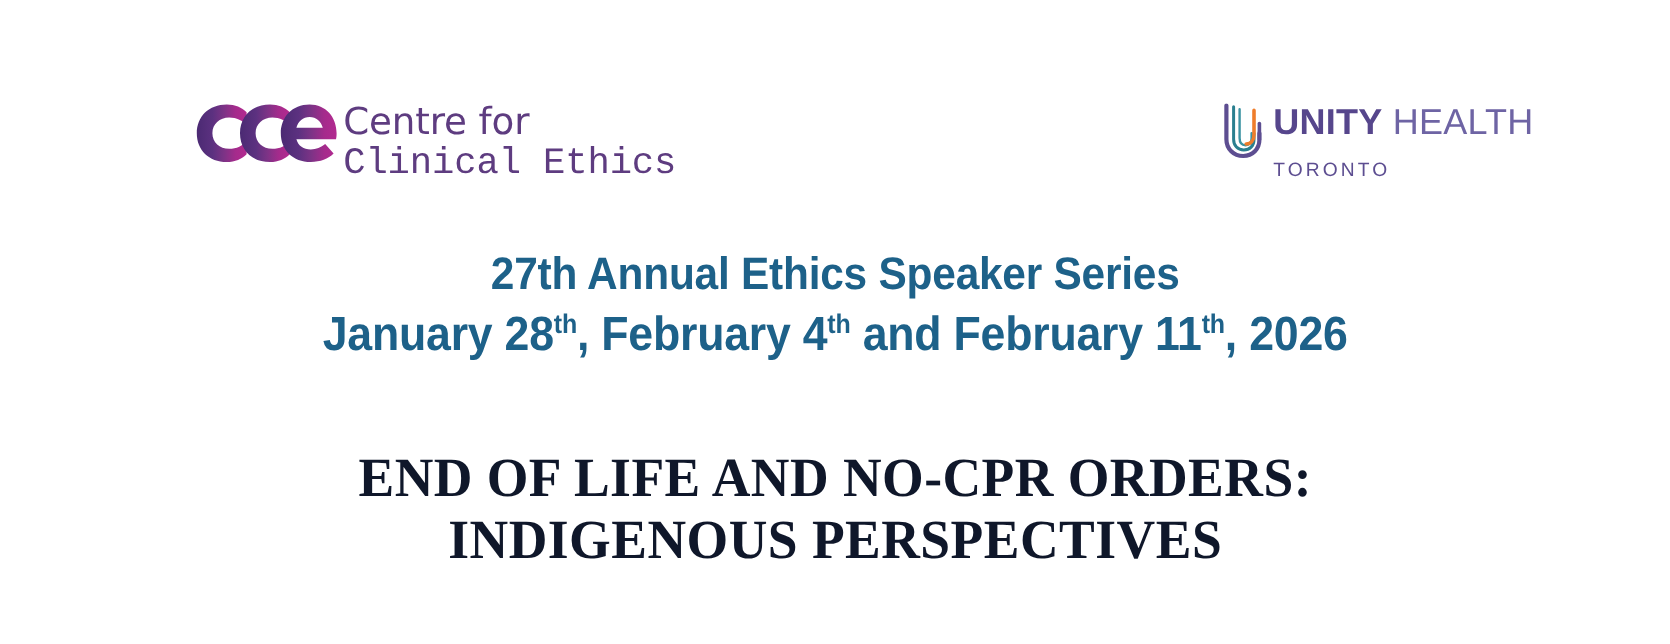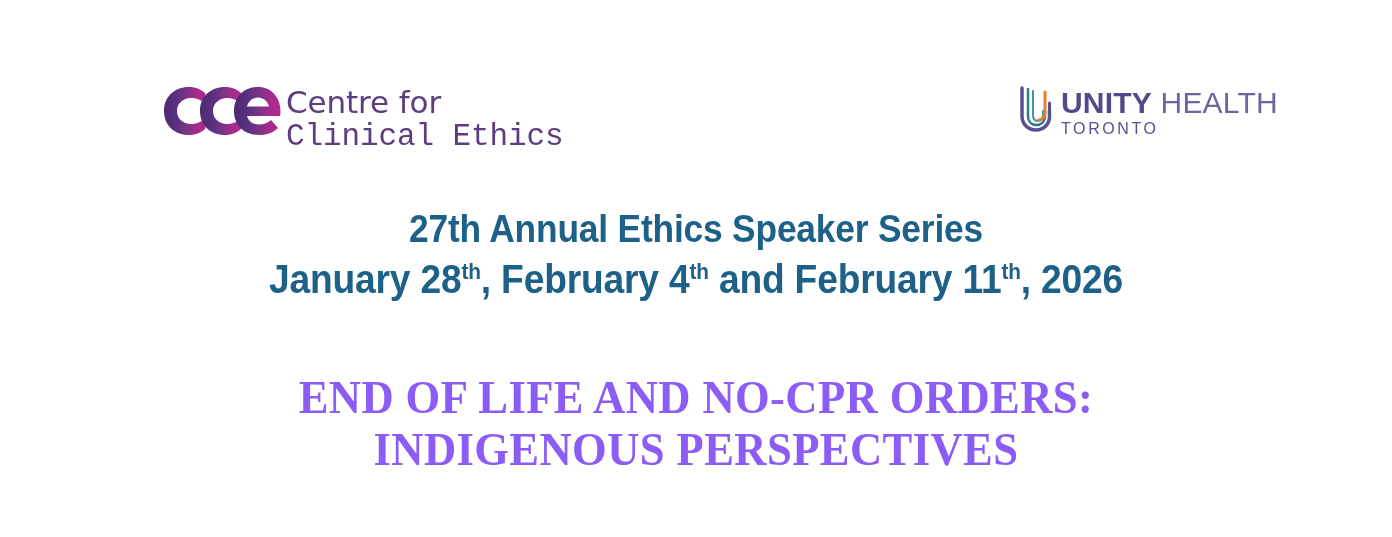--- a/index.html
+++ b/index.html
@@ -89,21 +89,21 @@
   .uh-line1 .health {
     font-weight: 400;
     color: #6e64a4;
   }
   .uh-line2 {
     font-family: "Liberation Sans", sans-serif;
     font-size: 16px;
     line-height: 18px;
     color: #5d4e91;
     letter-spacing: 2.6px;
-    margin-top: 2px;
+    margin-top: 16px;
     white-space: nowrap;
   }
 
   
   .series-block {
     position: absolute;
     top: 205px;
     left: 0;
     width: 1392px;
     text-align: center;
@@ -135,21 +135,21 @@
 
   
   .headline {
     position: absolute;
     top: 372px;
     left: 0;
     width: 1392px;
     text-align: center;
     font-family: "Liberation Serif", "DejaVu Serif", serif;
     font-weight: bold;
-    color: #8b5cf6;
+    color: #0f172a;
     font-size: 46px;
     line-height: 52px;
     letter-spacing: 0.4px;
   }
   .headline .hl-line {
     display: block;
     white-space: nowrap;
     transform: scaleX(0.97);
   }
 </style>

